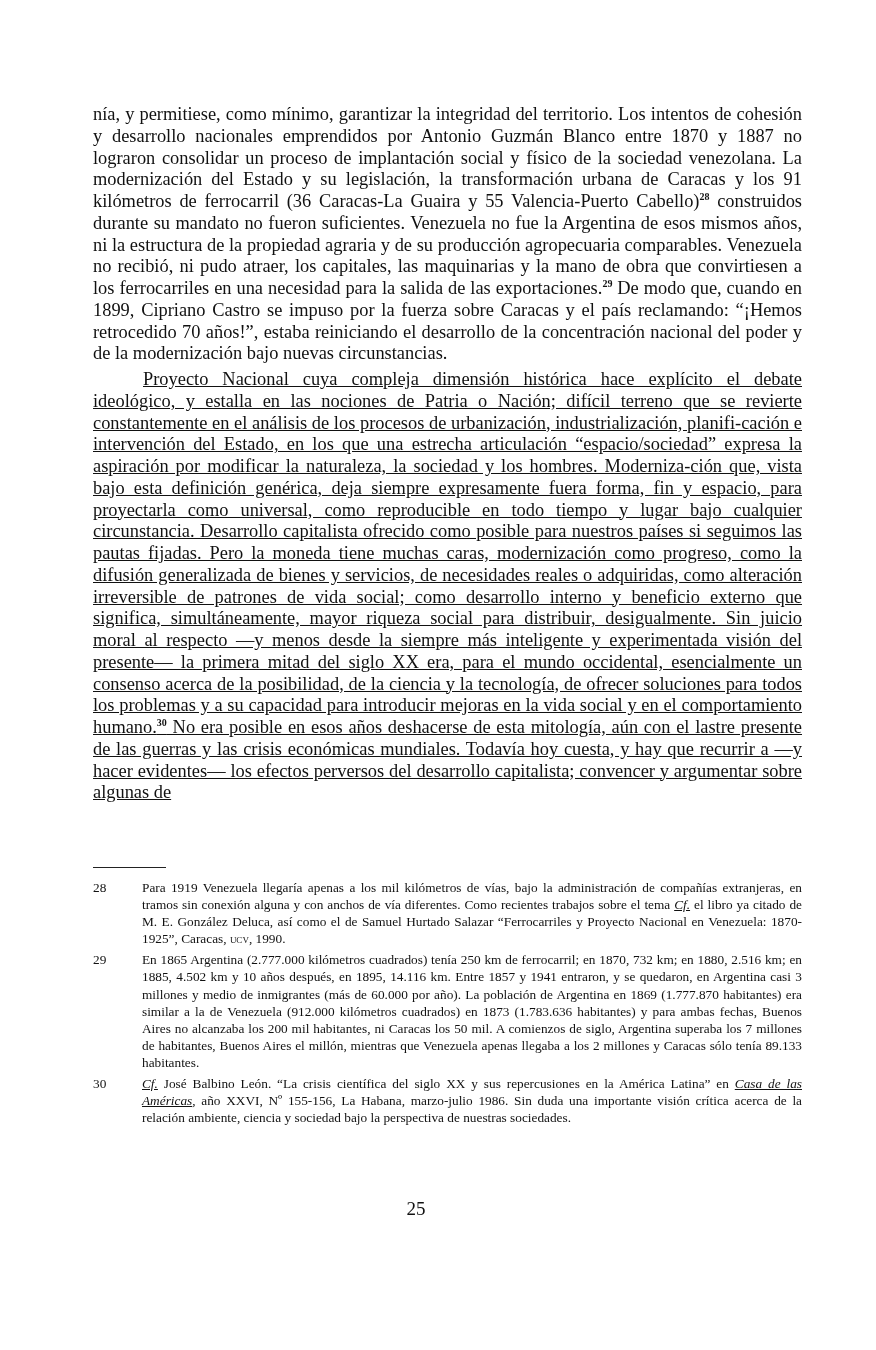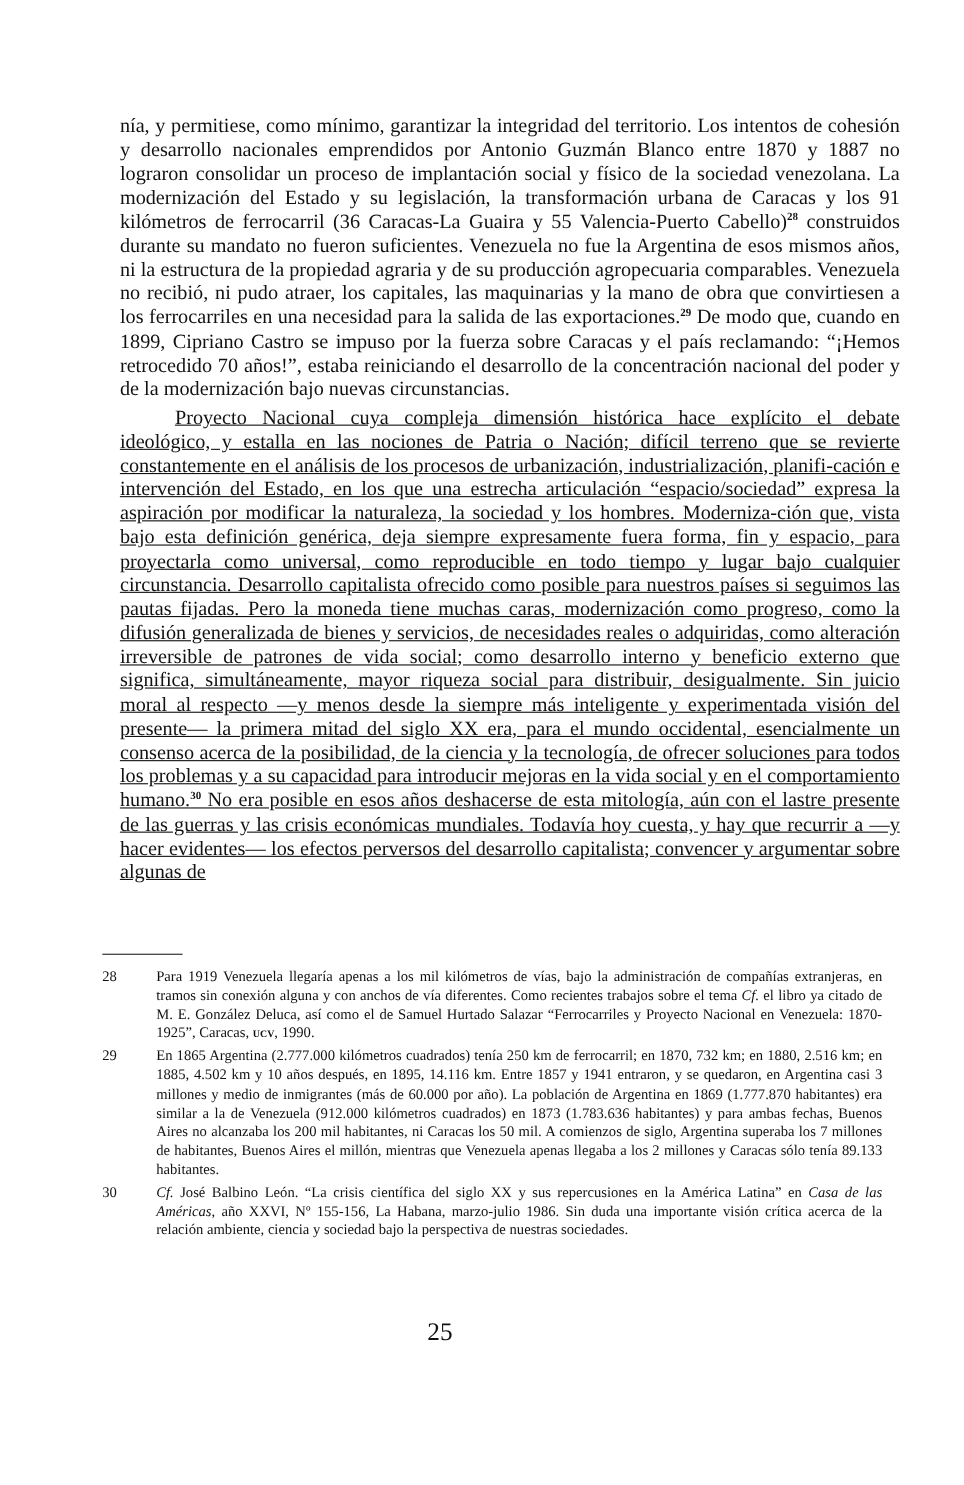--- a/index.html
+++ b/index.html
@@ -1,33 +1,33 @@
 <!DOCTYPE html>
 <html><head>
 <meta charset="utf-8">
 <style>
   html, body { margin: 0; padding: 0; background: #ffffff; }
   body { width: 876px; height: 1350px; position: relative; overflow: hidden; color: #111; }
-  .page { position: absolute; left: 93px; top: 104px; width: 709px; font-family: "Liberation Serif", serif; margin-left: 16px; }
+  .page { position: absolute; left: 93px; top: 104px; width: 709px; font-family: "Liberation Serif", serif; }
   .body-text p {
     margin: 0;
     font-size: 18.4px;
     line-height: 21.75px;
     text-align: justify;
     hyphens: manual;
   }
   .body-text p.indent { text-indent: 50px; margin-top: 4px; text-decoration: underline; }
   sup { font-size: 10px; line-height: 0; vertical-align: 7px; font-weight: bold; }
   .rule { position: absolute; left: 93px; top: 867px; width: 73px; height: 0; border-top: 1.3px solid #222; }
   .footnotes { position: absolute; left: 93px; top: 879px; width: 709px; font-family: "Liberation Serif", serif; }
   .fn { position: relative; padding-left: 49px; font-size: 13.3px; line-height: 17.1px; text-align: justify; margin-bottom: 4px; }
   .fn-num { position: absolute; left: 0; top: 0; }
-  .smallcaps { font-variant: small-caps; text-transform: lowercase; font-weight: bold; }
-  .page-number { position: absolute; left: 0; width: 800px; top: 1198px; text-align: center; font-family: "Liberation Serif", serif; font-size: 23px; }
-  i { font-style: italic; }
+  .smallcaps { font-variant: small-caps; text-transform: lowercase; }
+  .page-number { position: absolute; left: 0; width: 800px; top: 1198px; text-align: center; font-family: "Liberation Serif", serif; font-size: 19px; padding-left: 16px; }
+  i { font-style: italic; text-decoration: underline; }
 </style>
 </head>
 <body>
 
 <div class="page body-text">
   <p>nía, y permitiese, como mínimo, garantizar la integridad del territorio. Los intentos de cohesión y desarrollo nacionales emprendidos por Antonio Guzmán Blanco entre 1870 y 1887 no lograron consolidar un proceso de implantación social y físico de la sociedad venezolana. La modernización del Estado y su legislación, la transformación urbana de Caracas y los 91 kilómetros de ferrocarril (36 Caracas-La Guaira y 55 Valencia-Puerto Cabello)<sup>28</sup> construidos durante su mandato no fueron suficientes. Venezuela no fue la Argentina de esos mismos años, ni la estructura de la propiedad agraria y de su producción agropecuaria comparables. Venezuela no recibió, ni pudo atraer, los capitales, las maquinarias y la mano de obra que convirtiesen a los ferrocarriles en una necesidad para la salida de las exportaciones.<sup>29</sup> De modo que, cuando en 1899, Cipriano Castro se impuso por la fuerza sobre Caracas y el país reclamando: “¡Hemos retrocedido 70 años!”, estaba reiniciando el desarrollo de la concentración nacional del poder y de la modernización bajo nuevas circunstancias.</p>
   <p class="indent">Proyecto Nacional cuya compleja dimensión histórica hace explícito el debate ideológico, y estalla en las nociones de Patria o Nación; difícil terreno que se revierte constantemente en el análisis de los procesos de urbanización, industrialización, planifi-­cación e intervención del Estado, en los que una estrecha articulación “espacio/sociedad” expresa la aspiración por modificar la naturaleza, la sociedad y los hombres. Moderniza-­ción que, vista bajo esta definición genérica, deja siempre expresamente fuera forma, fin y espacio, para proyectarla como universal, como reproducible en todo tiempo y lugar bajo cualquier circunstancia. Desarrollo capitalista ofrecido como posible para nuestros países si seguimos las pautas fijadas. Pero la moneda tiene muchas caras, modernización como progreso, como la difusión generalizada de bienes y servicios, de necesidades reales o adquiridas, como alteración irreversible de patrones de vida social; como desarrollo interno y beneficio externo que significa, simultáneamente, mayor riqueza social para distribuir, desigualmente. Sin juicio moral al respecto —y menos desde la siempre más inteligente y experimentada visión del presente— la primera mitad del siglo XX era, para el mundo occidental, esencialmente un consenso acerca de la posibilidad, de la ciencia y la tecnología, de ofrecer soluciones para todos los problemas y a su capacidad para introducir mejoras en la vida social y en el comportamiento humano.<sup>30</sup> No era posible en esos años deshacerse de esta mitología, aún con el lastre presente de las guerras y las crisis económicas mundiales. Todavía hoy cuesta, y hay que recurrir a —y hacer evidentes— los efectos perversos del desarrollo capitalista; convencer y argumentar sobre algunas de</p>
 </div>
 
 <div class="rule"></div>

